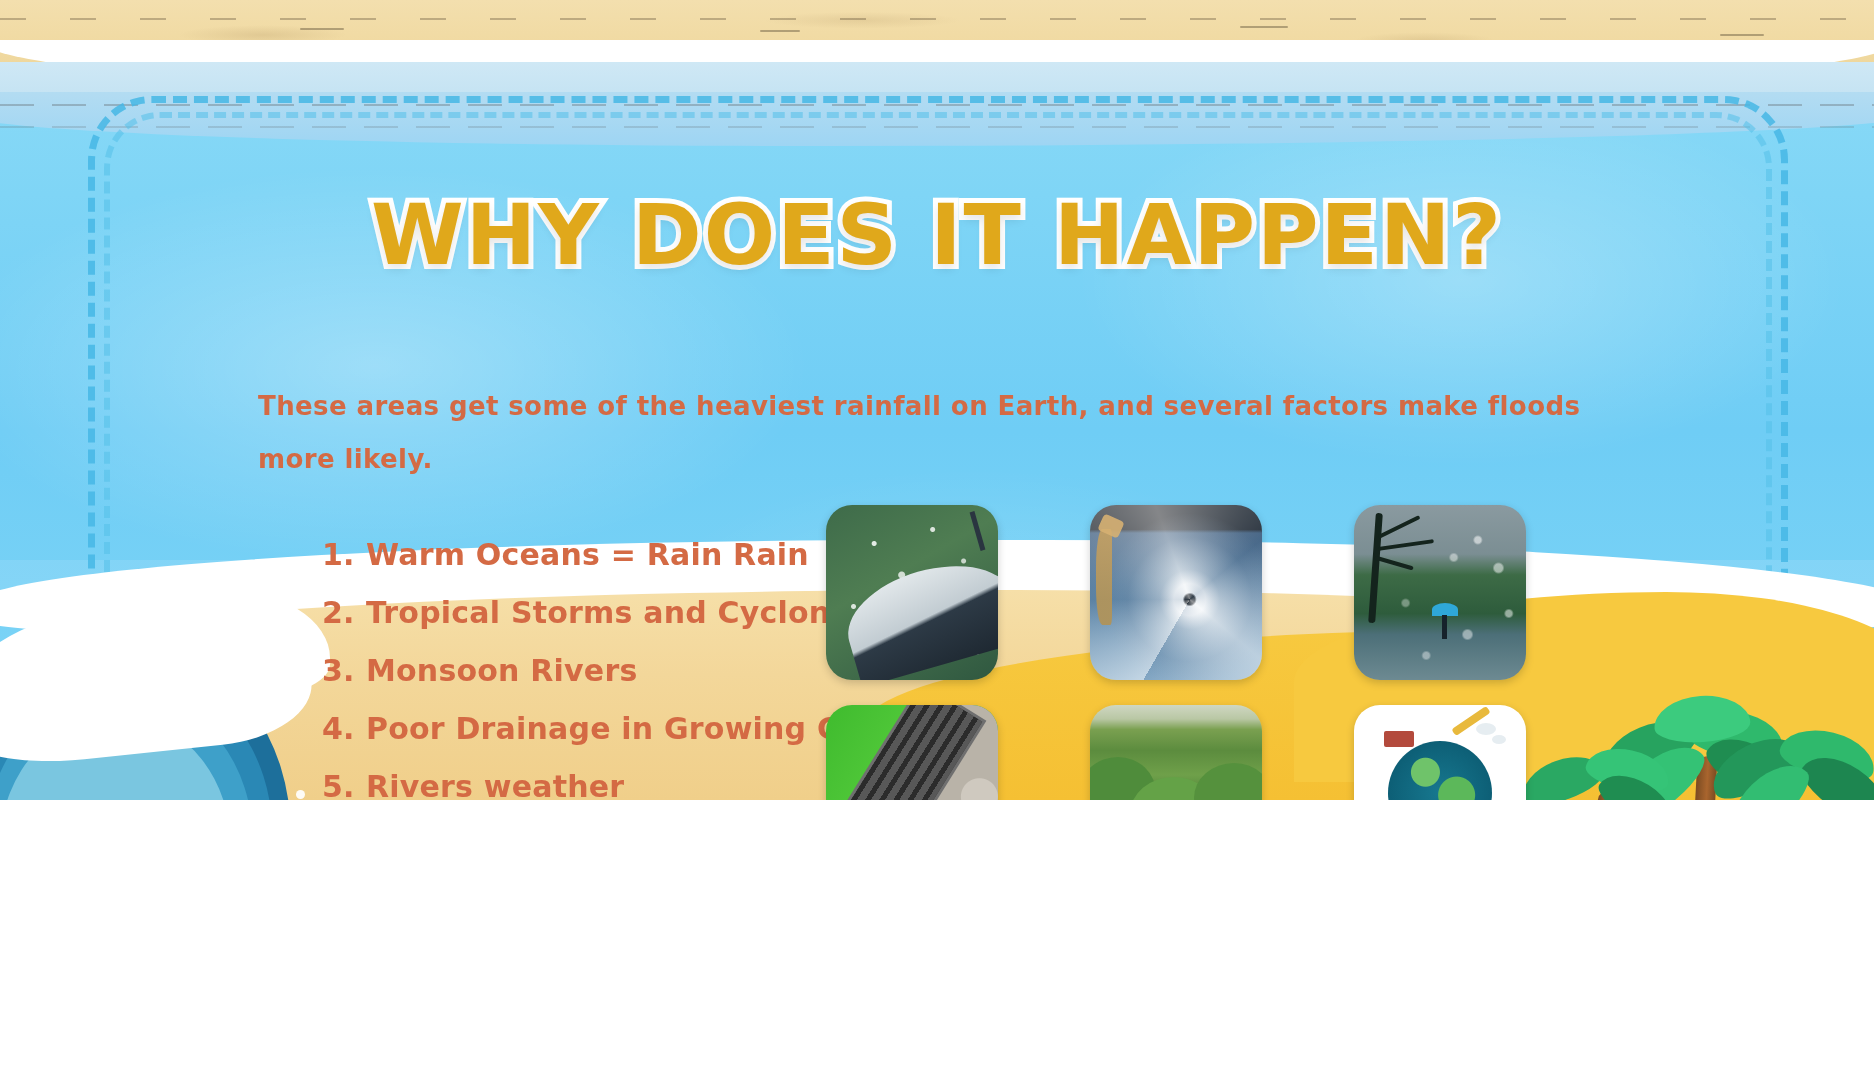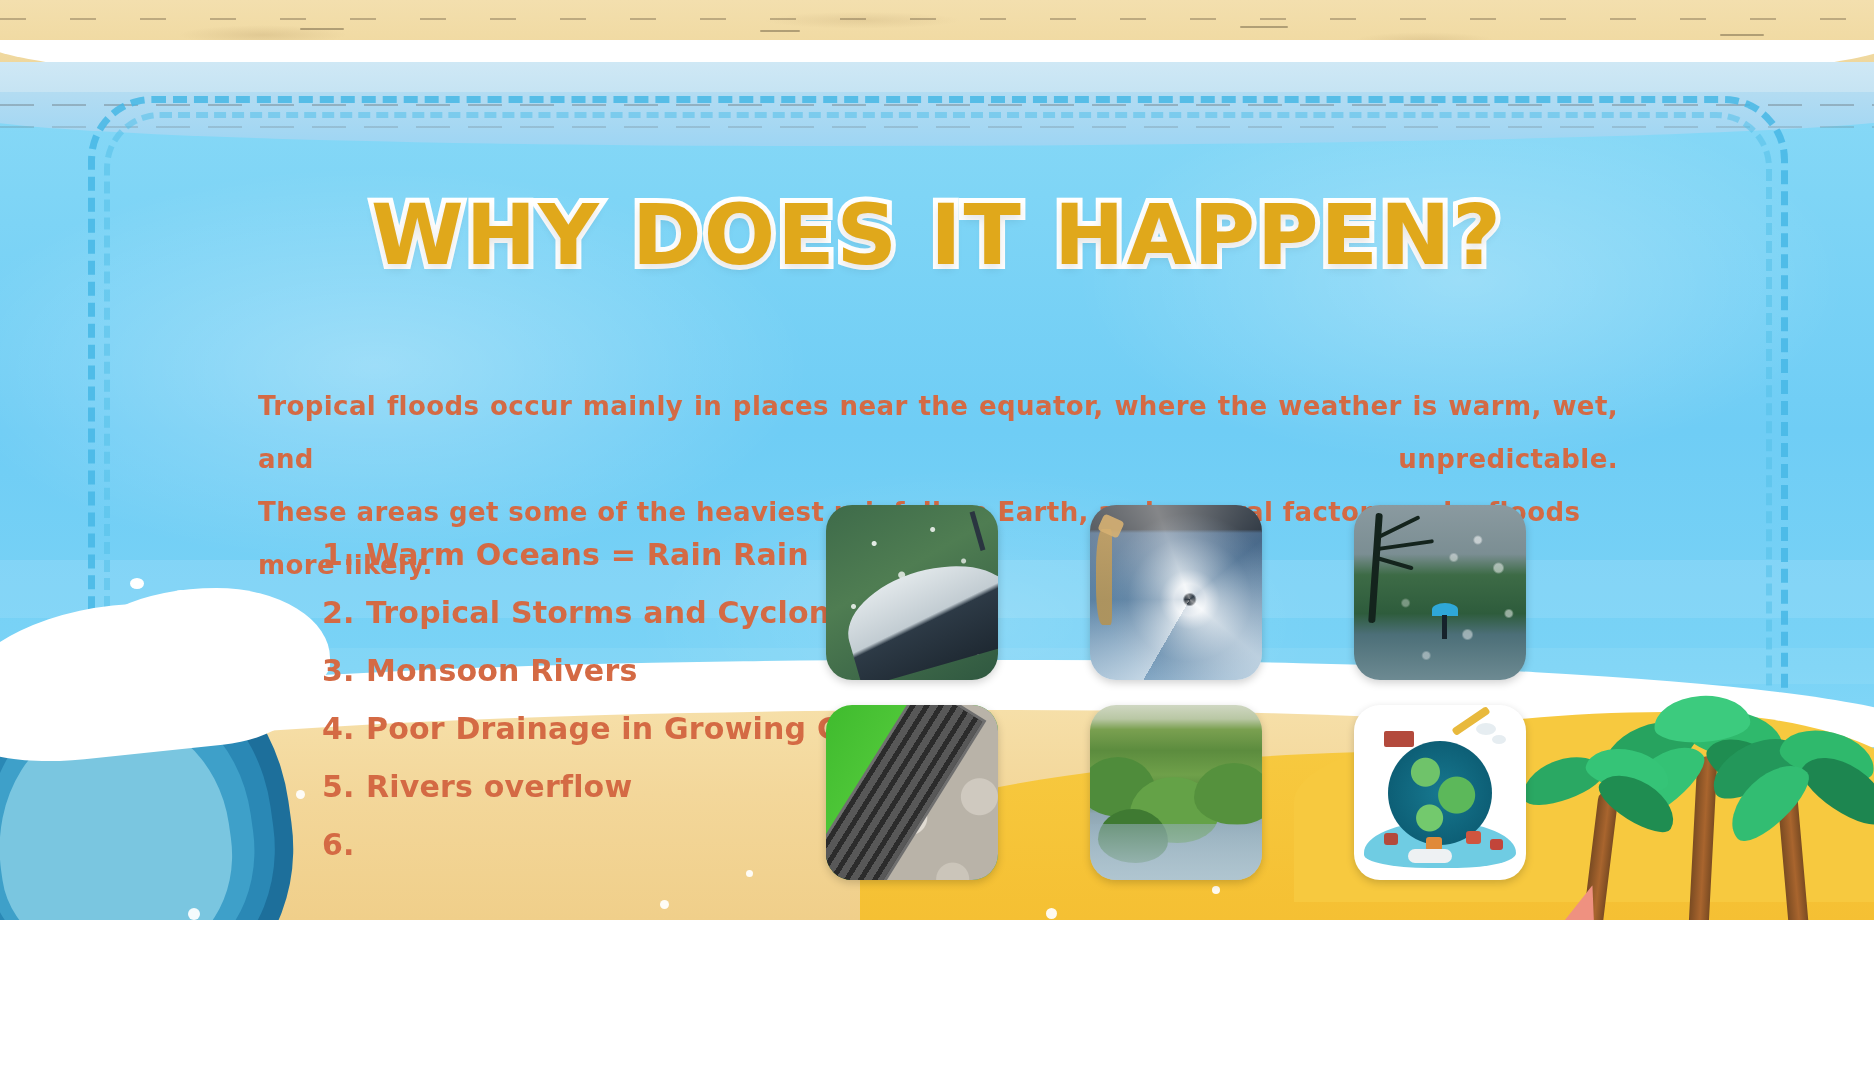--- a/index.html
+++ b/index.html
@@ -1,21 +1,21 @@
 <!DOCTYPE html>
 <html><head>
 <meta charset="utf-8">
 <style>
   * { margin:0; padding:0; box-sizing:border-box; }
   html,body { width:1874px; height:1076px; overflow:hidden; background:#ffffff; }
   body { font-family:"Liberation Sans", sans-serif; }
 
   .slide {
     position:relative;
-    width:1874px; height:920px;
+    width:1874px; height:800px;
     overflow:hidden;
     background:#0f172a;
   }
 
   
   .ocean-bg {
     position:absolute; left:0; top:0; width:1874px; height:1076px;
     background:
       radial-gradient(ellipse 700px 320px at 20% 34%, rgba(255,255,255,.30) 0%, rgba(255,255,255,0) 62%),
       radial-gradient(ellipse 620px 300px at 78% 26%, rgba(255,255,255,.26) 0%, rgba(255,255,255,0) 62%),
@@ -444,21 +444,20 @@
     <div class="star-dot" style="left:104px; top:142px;"></div>
     <div class="star-dot" style="left:56px;  top:74px;"></div>
     <div class="star-dot" style="left:152px; top:66px;"></div>
   </div>
 
   <div class="content">
 
     <h1 class="page-title">WHY DOES IT HAPPEN?</h1>
 
     <div class="intro">
-      <div class="intro-line-1">Tropical floods occur mainly in places near the equator, where the weather is warm, wet, and unpredictable.</div>
       <div class="intro-line-2">These areas get some of the heaviest rainfall on Earth, and several factors make floods more likely.</div>
     </div>
 
     <ol class="reasons" style="list-style:none;">
       <li class="reason">
         <span class="reason-num">1.</span>
         <span class="reason-txt">Warm Oceans = Rain Rain</span>
       </li>
       <li class="reason">
         <span class="reason-num">2.</span>
@@ -467,21 +466,21 @@
       <li class="reason">
         <span class="reason-num">3.</span>
         <span class="reason-txt">Monsoon Rivers</span>
       </li>
       <li class="reason">
         <span class="reason-num">4.</span>
         <span class="reason-txt">Poor Drainage in Growing Cities</span>
       </li>
       <li class="reason">
         <span class="reason-num">5.</span>
-        <span class="reason-txt">Rivers overflow</span>
+        <span class="reason-txt">Rivers weather</span>
       </li>
       <li class="reason">
         <span class="reason-num">6.</span>
       </li>
     </ol>
 
     <div class="photo-grid">
 
       <div class="photo ph-rain-umbrella">
         <div class="umbrella-pole"></div>

